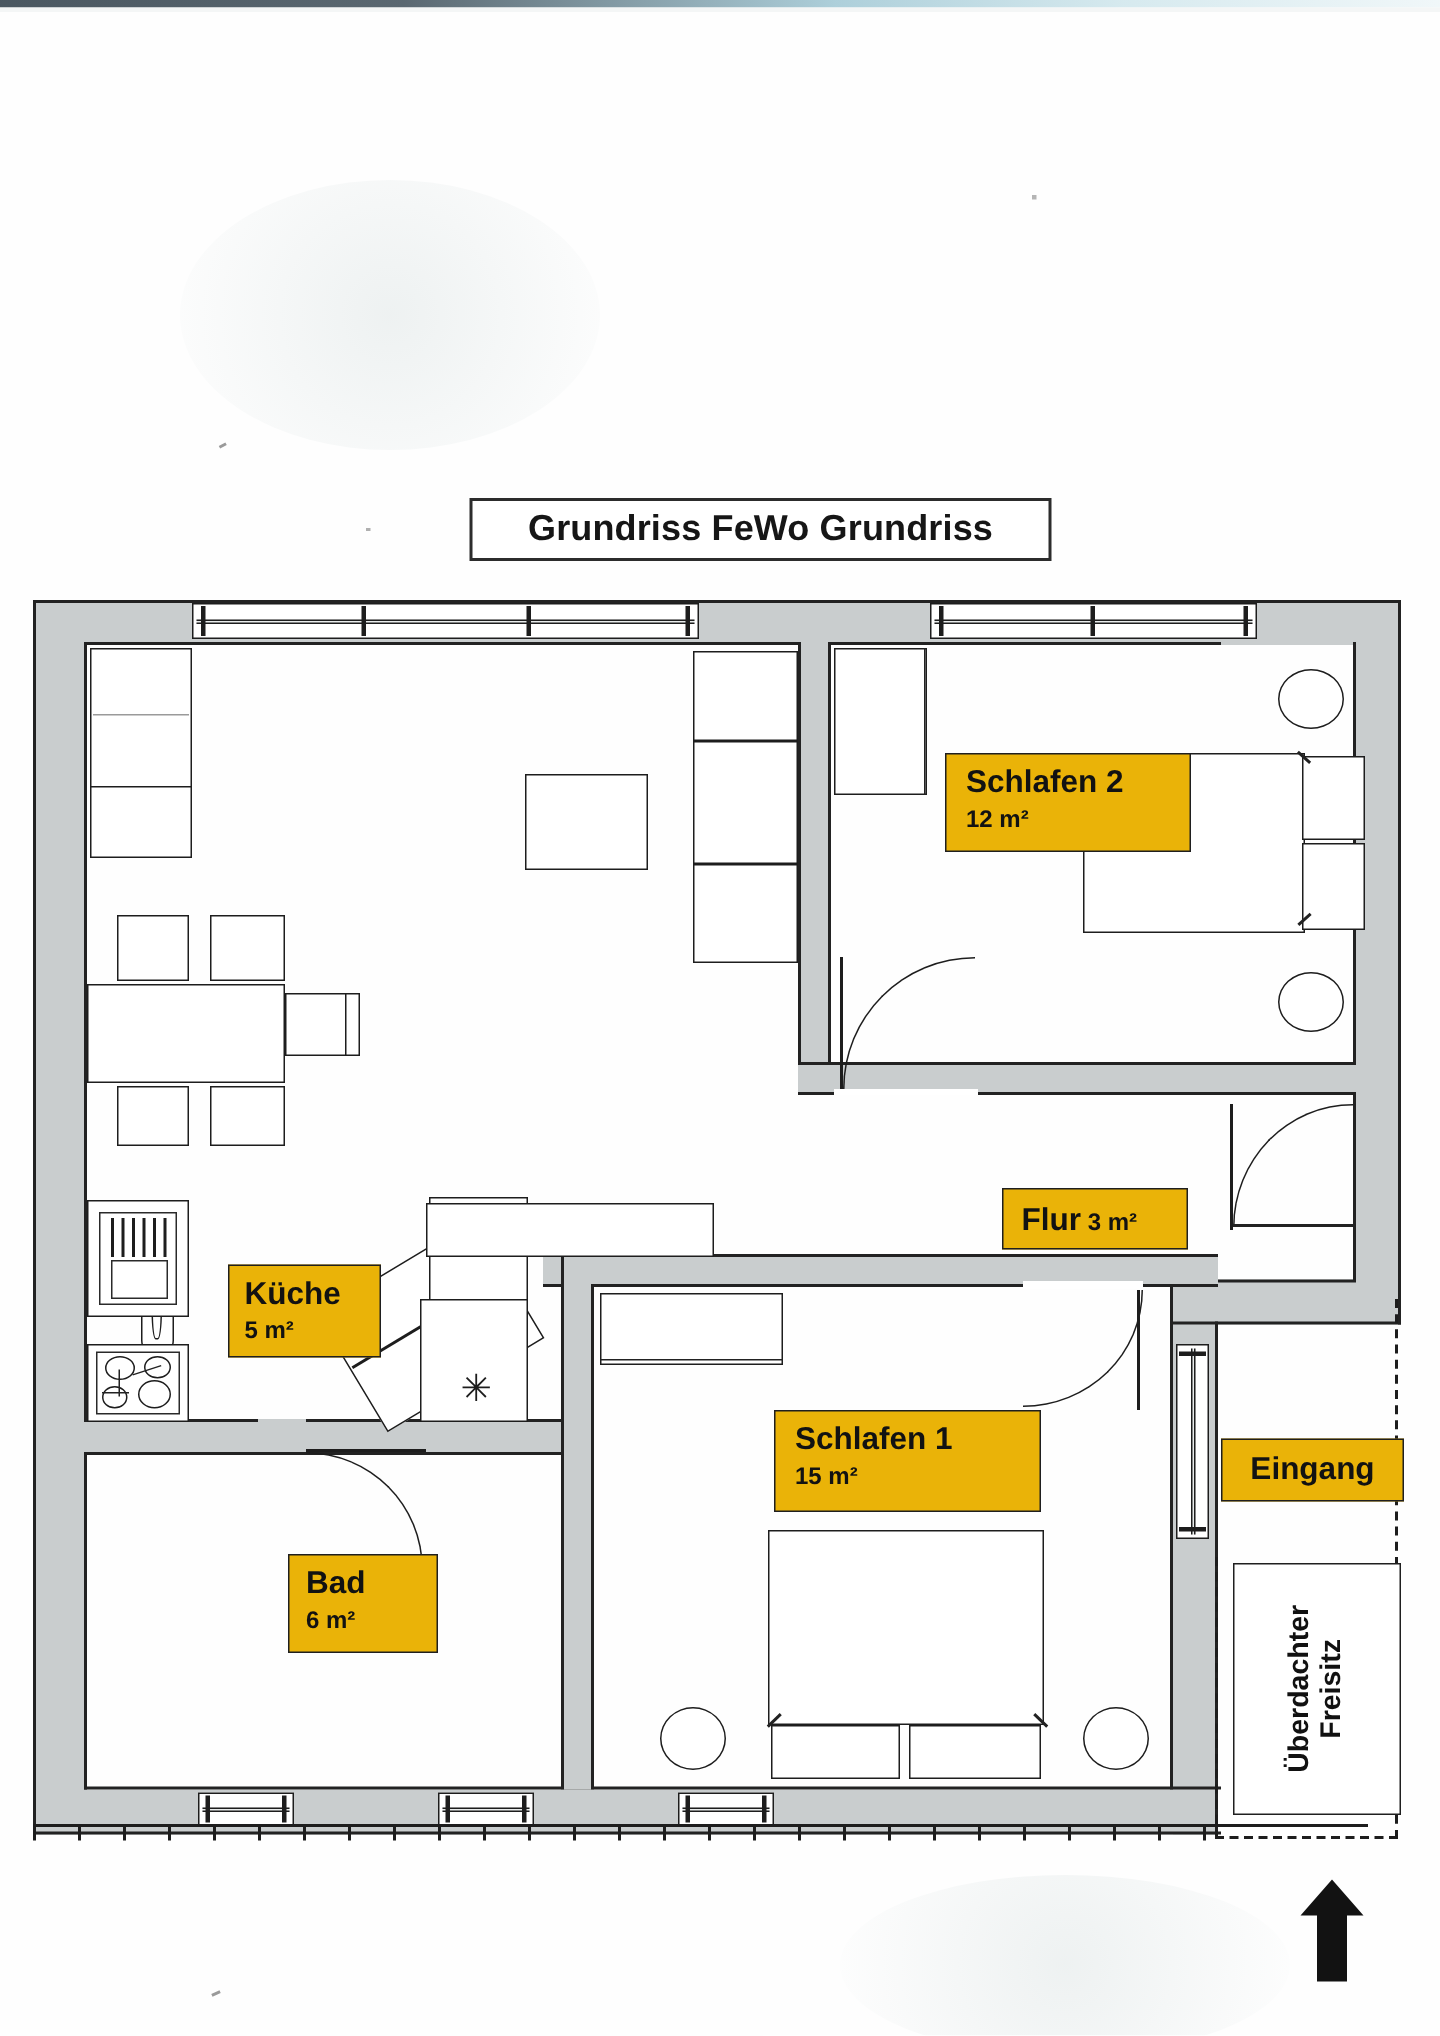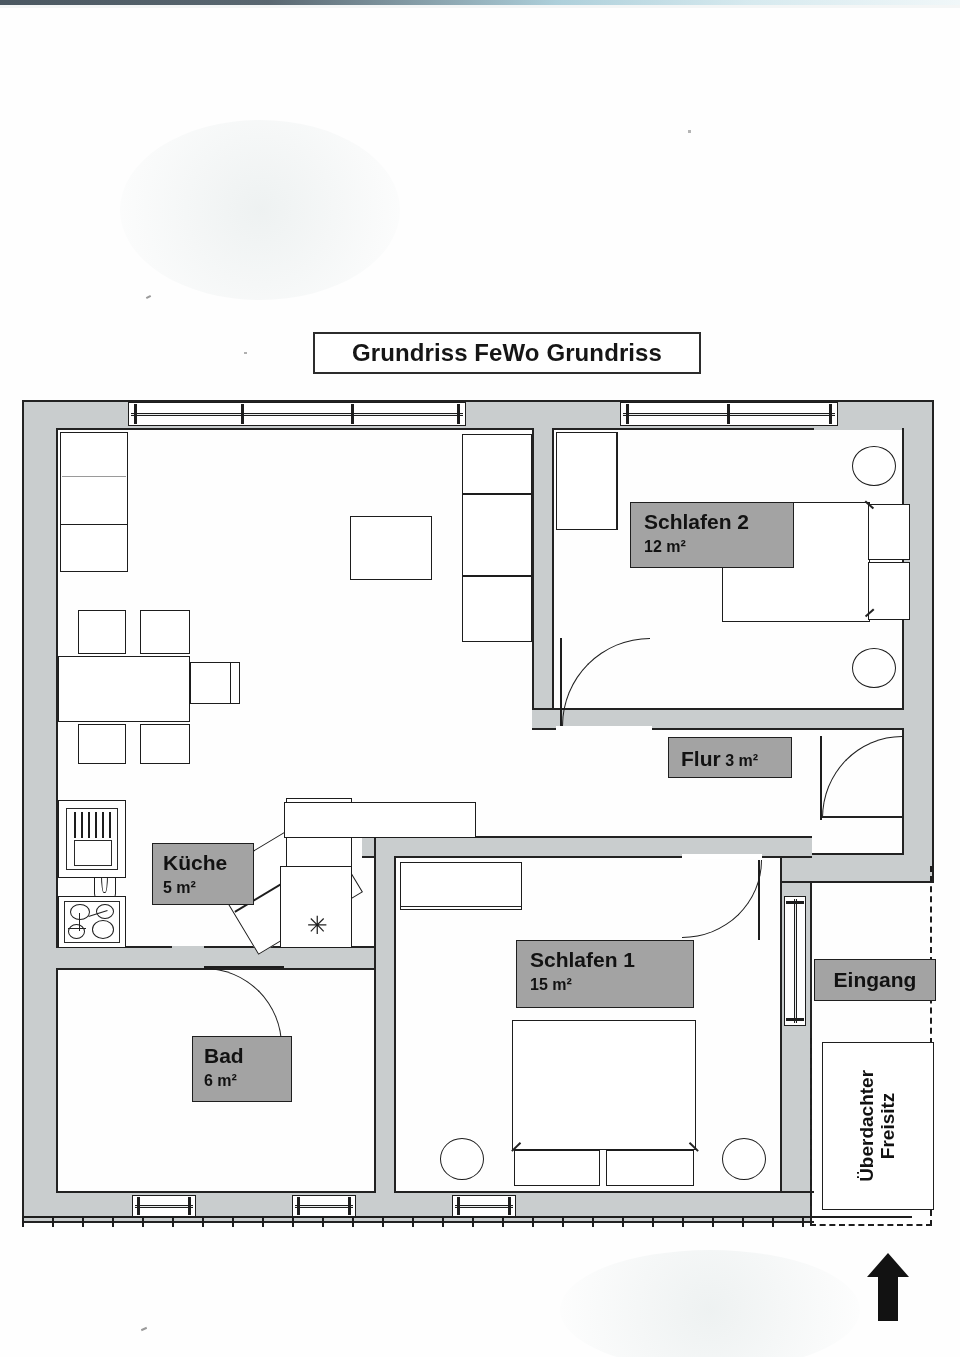--- a/index.html
+++ b/index.html
@@ -114,21 +114,21 @@
   }
   .arc-tl { border-radius: 100% 0 0 0; border-right: none; border-bottom: none; }
   .arc-tr { border-radius: 0 100% 0 0; border-left: none; border-bottom: none; }
   .arc-br { border-radius: 0 0 100% 0; border-left: none; border-top: none; }
   .door-leaf { position: absolute; background: #1d1d1d; }
 
   
   .room-label {
     position: absolute;
     border: 1.6px solid #1f1f1f;
-    background: #a3a3a3;
+    background: #eab308;
     color: #121212;
     padding: 6px 0 0 13px;
     line-height: 1.22;
   }
   .room-label .nm { font-size: 21px; font-weight: bold; display:inline; }
   .room-label .ar { font-size: 16px; font-weight: bold; display:inline; }
   .room-label.two-line .nm { display:block; }
   .room-label.two-line .ar { display:block; margin-top: 2px; }
 
   #lbl-freisitz {
@@ -441,21 +441,21 @@
       <div class="t" style="left:750px;"></div>
     <div class="t" style="left:780px;"></div>
   </div>
 
   <div class="room-label two-line" id="lbl-schlafen2" style="left:630px; top:502px; width:164px; height:66px;">
     <span class="nm">Schlafen 2</span>
     <span class="ar">12 m²</span>
   </div>
 
 
-  <div class="room-label" id="lbl-flur" style="left:668px; top:737px; width:124px; height:41px; padding-top:8px; padding-left:12px;">
+  <div class="room-label" id="lbl-flur" style="left:668px; top:792px; width:124px; height:41px; padding-top:8px; padding-left:12px;">
     <span class="nm">Flur</span>
     <span class="ar"> 3 m²</span>
   </div>
 
   <div class="room-label two-line" id="lbl-kueche" style="left:152px; top:843px; width:102px; height:62px; padding-left:10px;">
     <span class="nm">Küche</span>
     <span class="ar">5 m²</span>
   </div>
 
   <div class="room-label two-line" id="lbl-schlafen1" style="left:516px; top:940px; width:178px; height:68px;">

